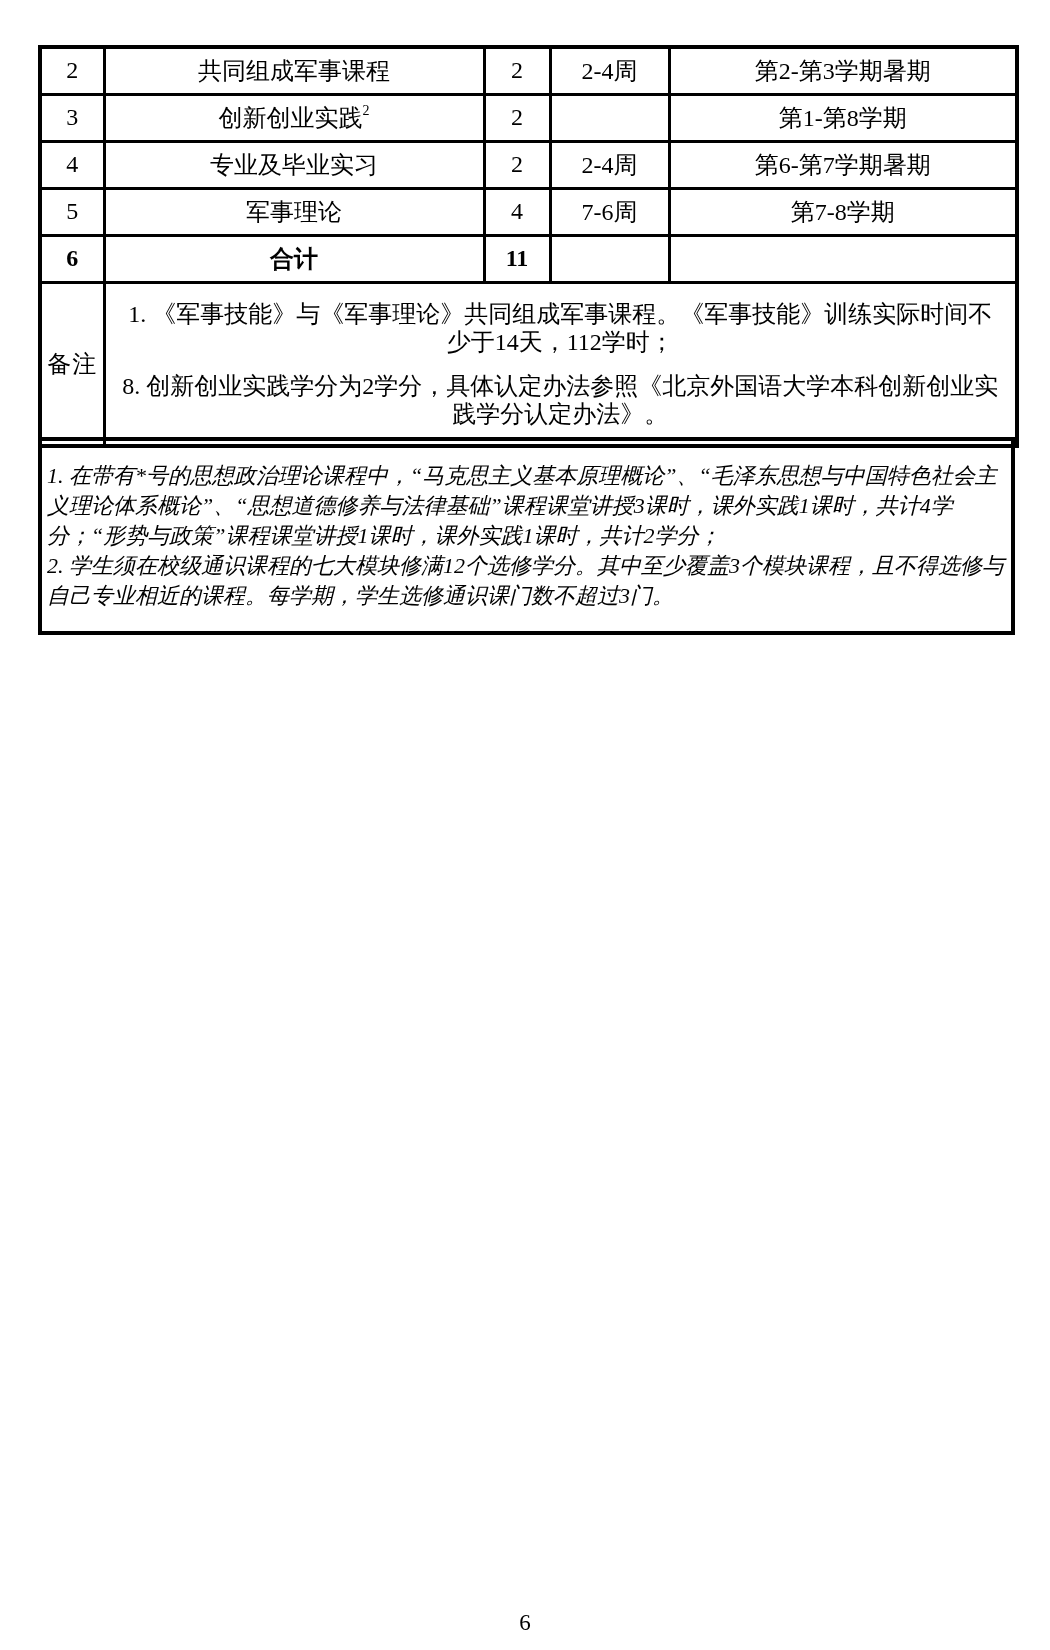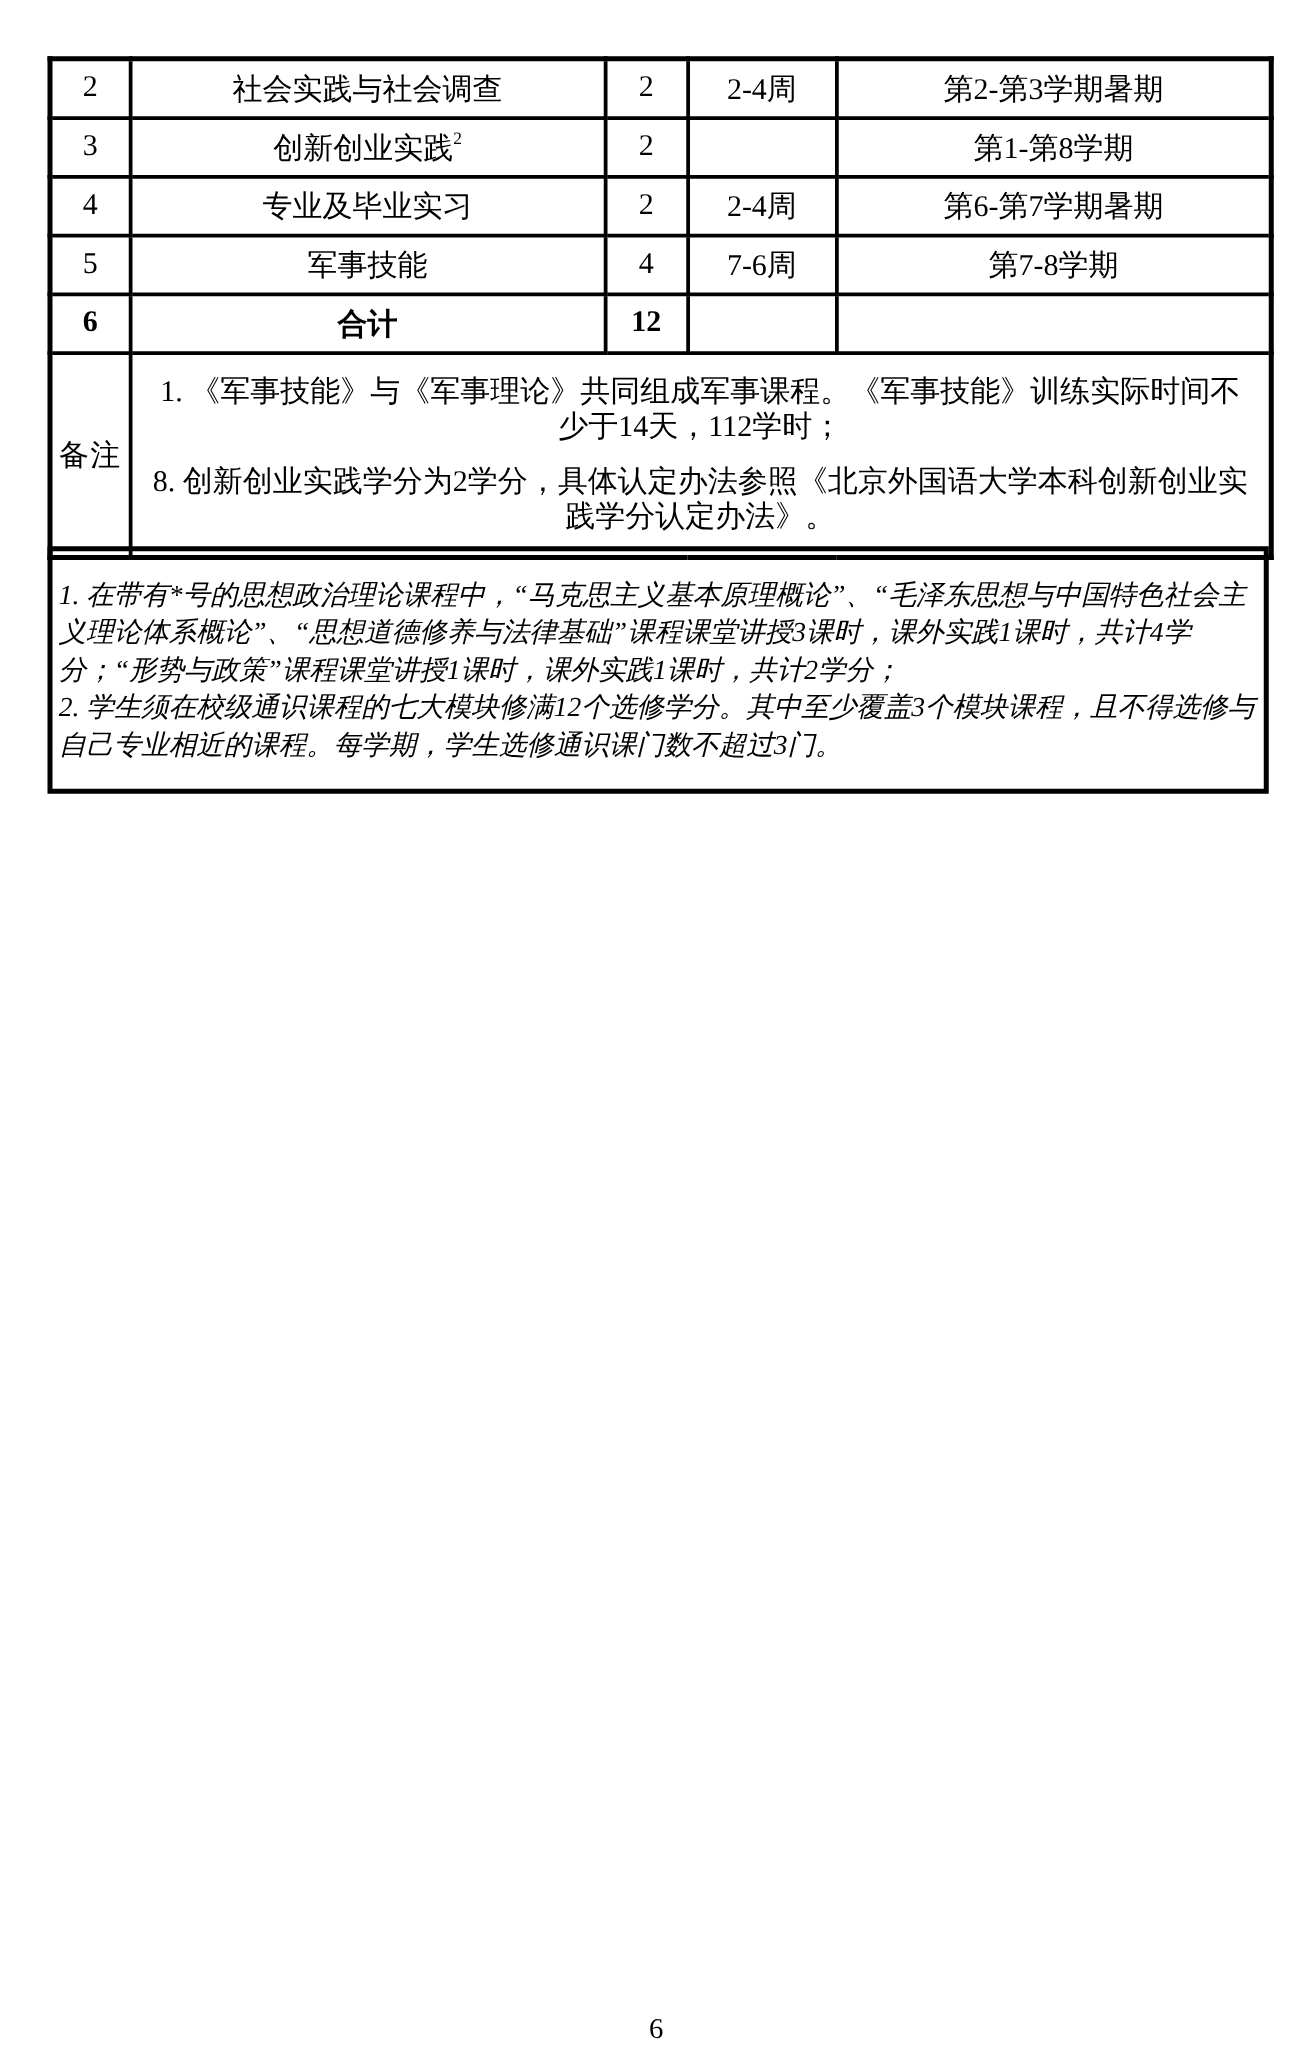--- a/index.html
+++ b/index.html
@@ -85,50 +85,50 @@
     <colgroup>
       <col style="width:64px">
       <col style="width:380px">
       <col style="width:66px">
       <col style="width:119px">
       <col style="width:348px">
     </colgroup>
     <tbody>
         <tr class="data-row">
           <td class="c-no">2</td>
-          <td class="c-name">社会实践与社会调查</td>
+          <td class="c-name">共同组成军事课程</td>
           <td class="c-cred">2</td>
           <td class="c-week">2-4周</td>
           <td class="c-sem">第2-第3学期暑期</td>
         </tr>
         <tr class="data-row">
           <td class="c-no">3</td>
           <td class="c-name">创新创业实践<sup>2</sup></td>
           <td class="c-cred">2</td>
           <td class="c-week"></td>
           <td class="c-sem">第1-第8学期</td>
         </tr>
         <tr class="data-row">
           <td class="c-no">4</td>
           <td class="c-name">专业及毕业实习</td>
           <td class="c-cred">2</td>
           <td class="c-week">2-4周</td>
           <td class="c-sem">第6-第7学期暑期</td>
         </tr>
         <tr class="data-row">
           <td class="c-no">5</td>
-          <td class="c-name">军事技能</td>
+          <td class="c-name">军事理论</td>
           <td class="c-cred">4</td>
           <td class="c-week">7-6周</td>
           <td class="c-sem">第7-8学期</td>
         </tr>
         <tr class="data-row bold-row">
           <td class="c-no">6</td>
           <td class="c-name">合计</td>
-          <td class="c-cred">12</td>
+          <td class="c-cred">11</td>
           <td class="c-week"></td>
           <td class="c-sem"></td>
         </tr>
       </tbody>
     <tbody>
       <tr class="remark-row">
         <td class="remark-label">备注</td>
         <td class="remark-cell" colspan="4">
           <div>
               <div class="remark-line">1. 《军事技能》与《军事理论》共同组成军事课程。《军事技能》训练实际时间不少于14天，112学时；</div>

